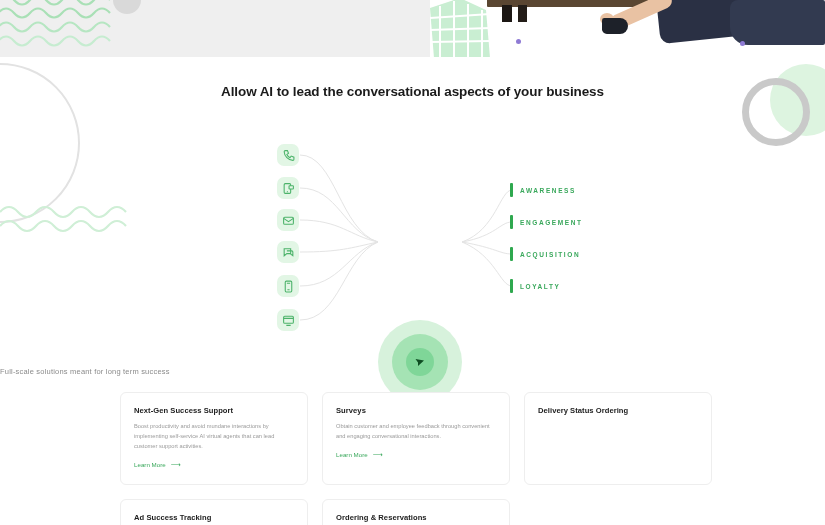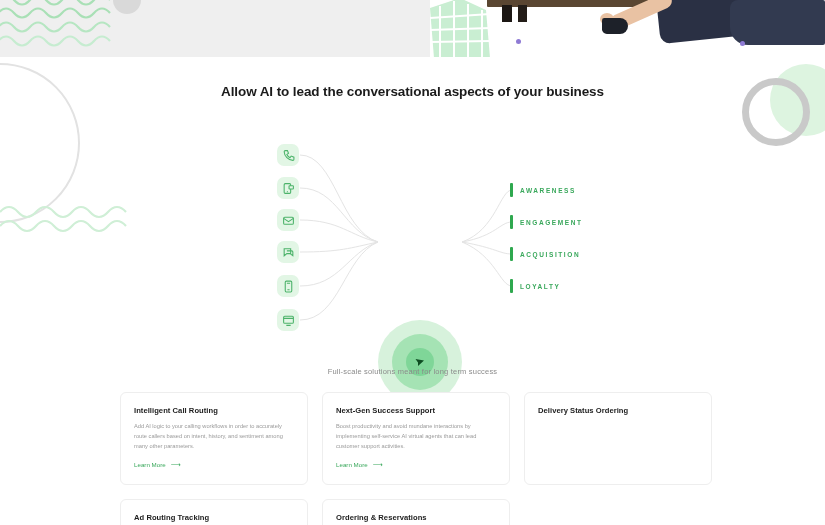--- a/index.html
+++ b/index.html
@@ -116,21 +116,21 @@
     width:3px; height:14px; background:#2fa84f; border-radius:1px;
   }
   .stage-text {
     font-size:6.5px; font-weight:bold; letter-spacing:1.6px;
     color:#3aa85c;
   }
 
   
   .sub-caption {
     position:absolute; left:0; top:367px; width:825px;
-    text-align:center; font-size:7.5px; color:#8b8b8b; letter-spacing:0.2px;
+    text-align:left; font-size:7.5px; color:#8b8b8b; letter-spacing:0.2px;
   }
 
   
   .cards {
     position:absolute; left:120px; top:392px; width:592px;
     display:grid; grid-template-columns: repeat(3, 188px);
     gap: 14px 14px;
   }
   .card {
     background:#ffffff; border:1px solid #eeeeee; border-radius:6px;
@@ -277,46 +277,46 @@
     <div class="stage-label" style="left:510px; top:159px;">
       <span class="stage-bar"></span>
       <span class="stage-text">LOYALTY</span>
     </div>
   </div>
 
   <div class="sub-caption">Full-scale solutions meant for long term success</div>
 
   <div class="cards">
 
-    <div class="card">
-      <div class="card-title">Intelligent Call Routing</div>
-      <div class="card-desc">Add AI logic to your calling workflows in order to accurately route callers based on intent, history, and sentiment among many other parameters.</div>
-      <div class="card-link">
-        <span>Learn More</span>
-        <span class="arrow">⟶</span>
-      </div>
-    </div>
 
     <div class="card">
       <div class="card-title">Next-Gen Success Support</div>
       <div class="card-desc">Boost productivity and avoid mundane interactions by implementing self-service AI virtual agents that can lead customer support activities.</div>
       <div class="card-link">
         <span>Learn More</span>
         <span class="arrow">⟶</span>
       </div>
     </div>
 
+    <div class="card">
+      <div class="card-title">Surveys</div>
+      <div class="card-desc">Obtain customer and employee feedback through convenient and engaging conversational interactions.</div>
+      <div class="card-link">
+        <span>Learn More</span>
+        <span class="arrow">⟶</span>
+      </div>
+    </div>
 
     <div class="card">
       <div class="card-title">Delivery Status Ordering</div>
 
     </div>
 
     <div class="card">
-      <div class="card-title">Ad Routing Tracking</div>
+      <div class="card-title">Ad Success Tracking</div>
 
     </div>
 
     <div class="card">
       <div class="card-title">Ordering &amp; Reservations</div>
 
     </div>
 
   </div>
 

